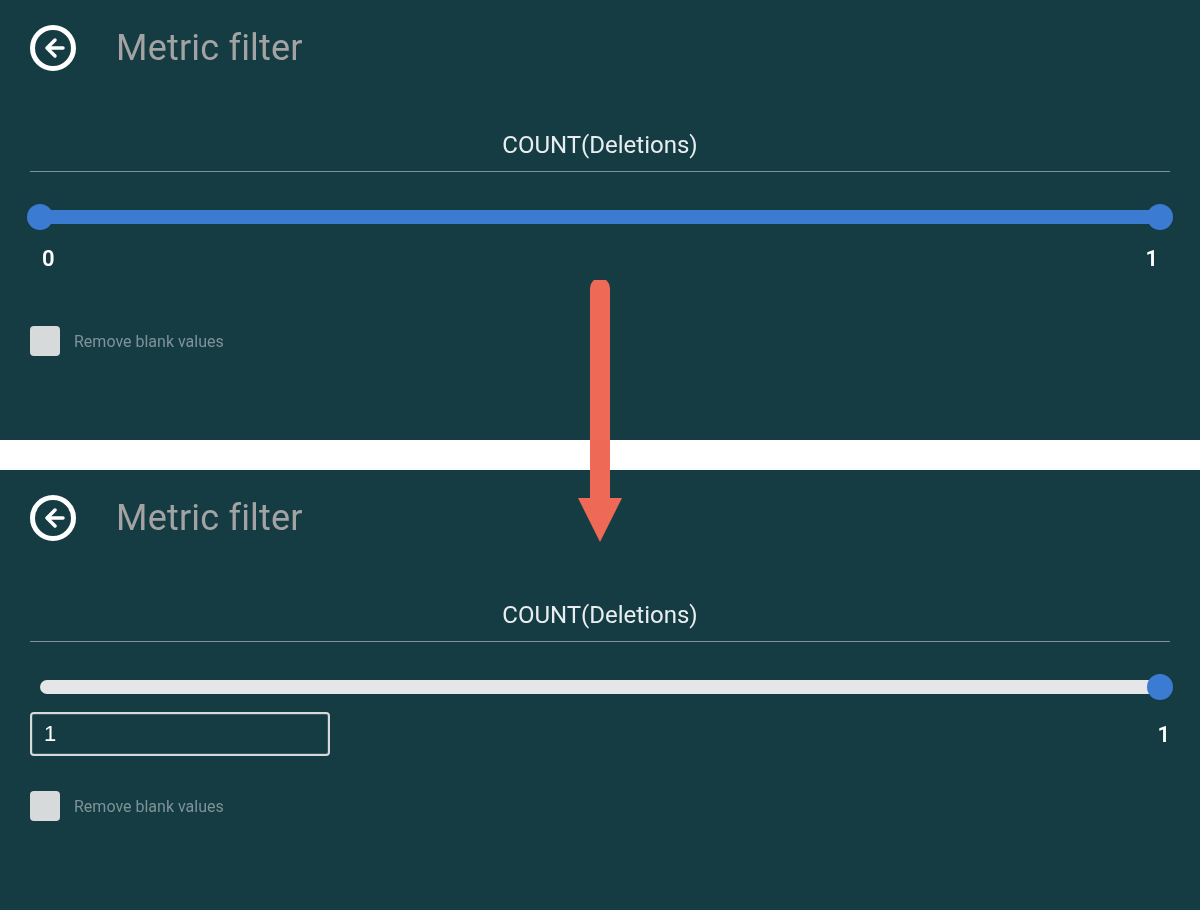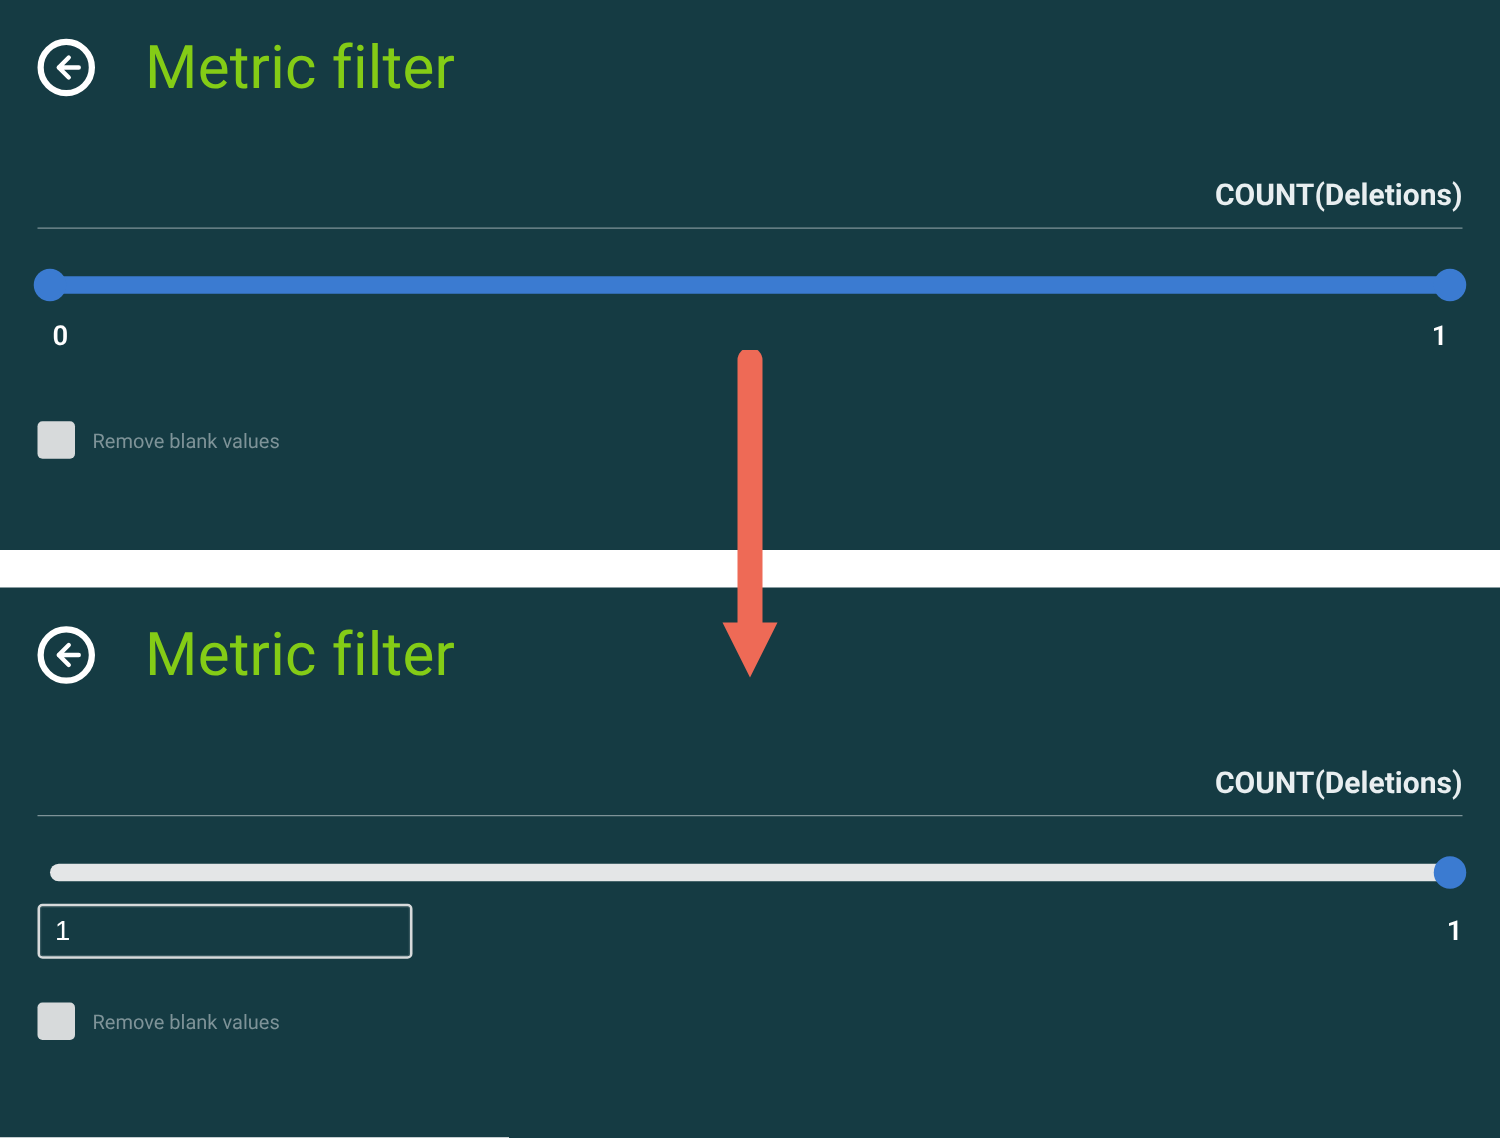--- a/index.html
+++ b/index.html
@@ -26,32 +26,32 @@
     .back-btn {
       width: 46px; height: 46px;
       border: 5px solid #fff;
       border-radius: 50%;
       display: flex; align-items: center; justify-content: center;
       color: #fff;
       cursor: pointer;
     }
     .back-btn svg { width: 24px; height: 24px; }
     .title {
-      font-size: 48px;
+      font-size: 36px;
       font-weight: 400;
-      color: #84cc16;
+      color: #a3a3a3;
       letter-spacing: 0.2px;
     }
 
     .metric-label {
-      text-align: right;
+      text-align: center;
       font-size: 24px;
       color: #e8eef0;
       margin-bottom: 12px;
-      font-weight: 700;
+      font-weight: 400;
     }
     .hr {
       border: none;
       border-top: 1px solid #7e9398;
       margin: 0 0 38px 0;
     }
 
     
     .slider-wrap { position: relative; padding: 0 10px; }
     .slider-track {

